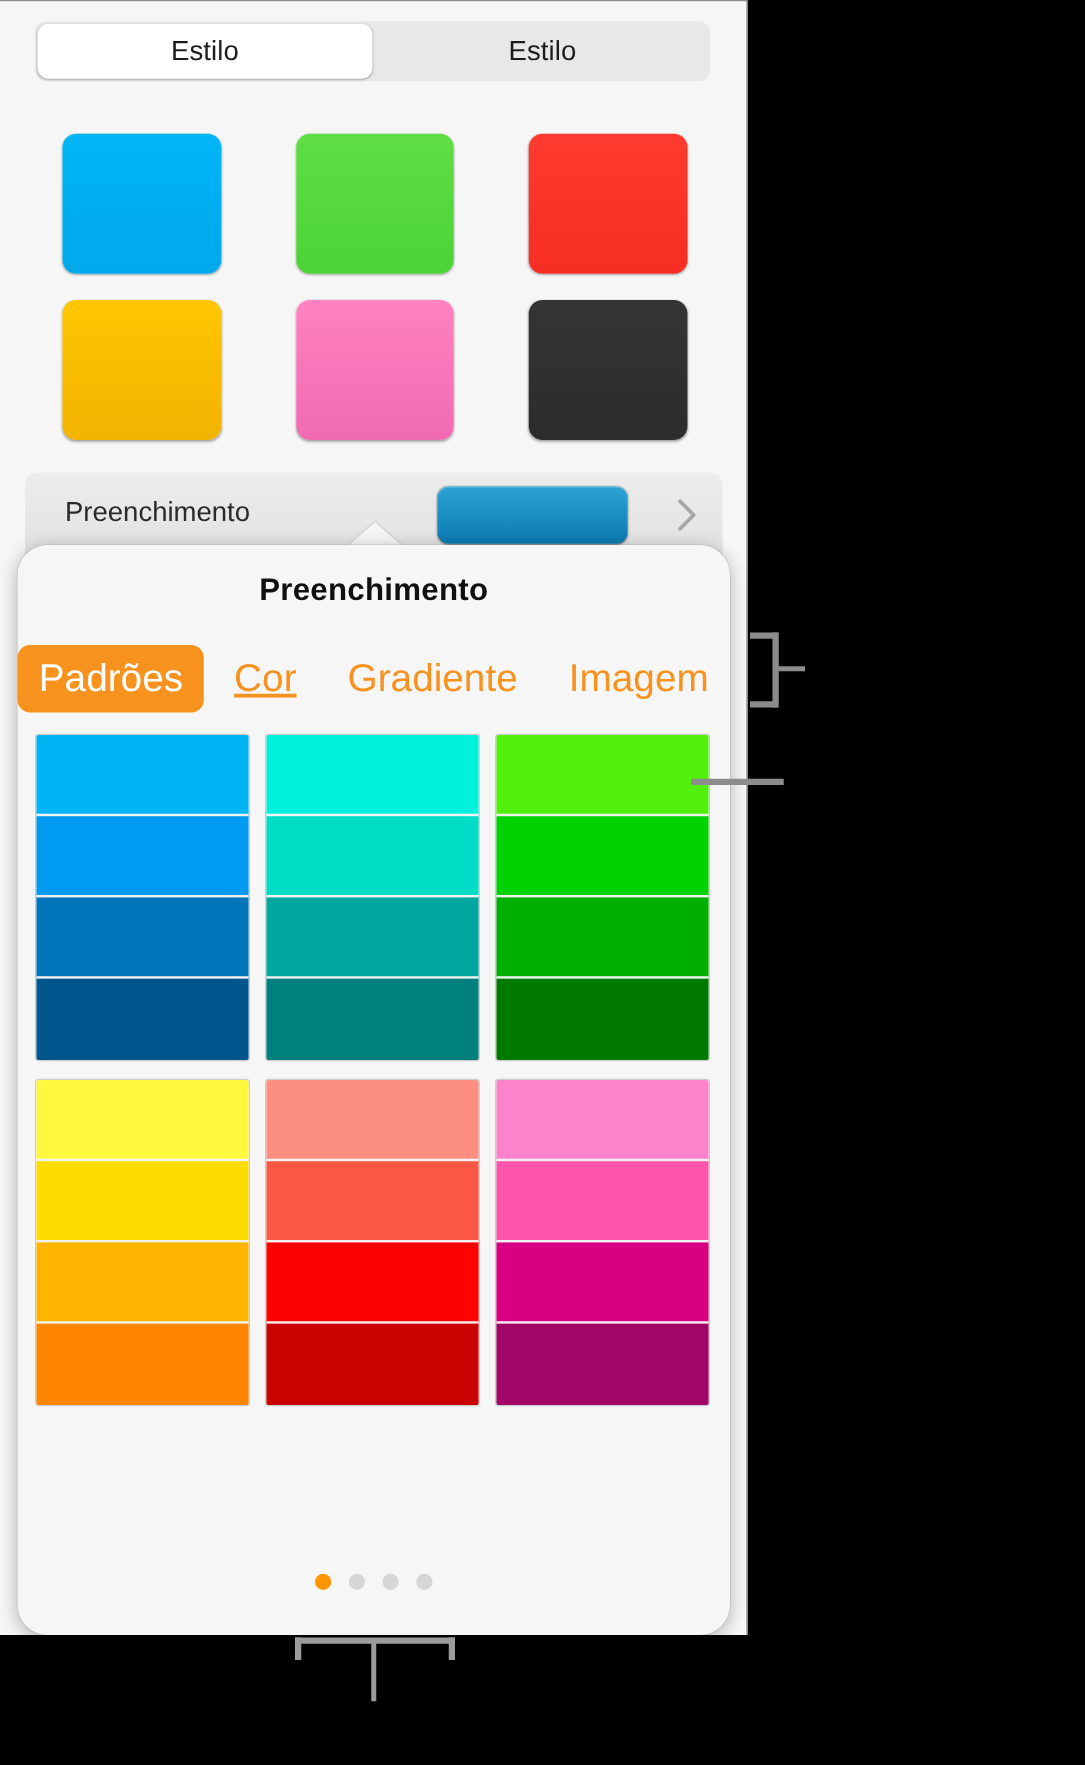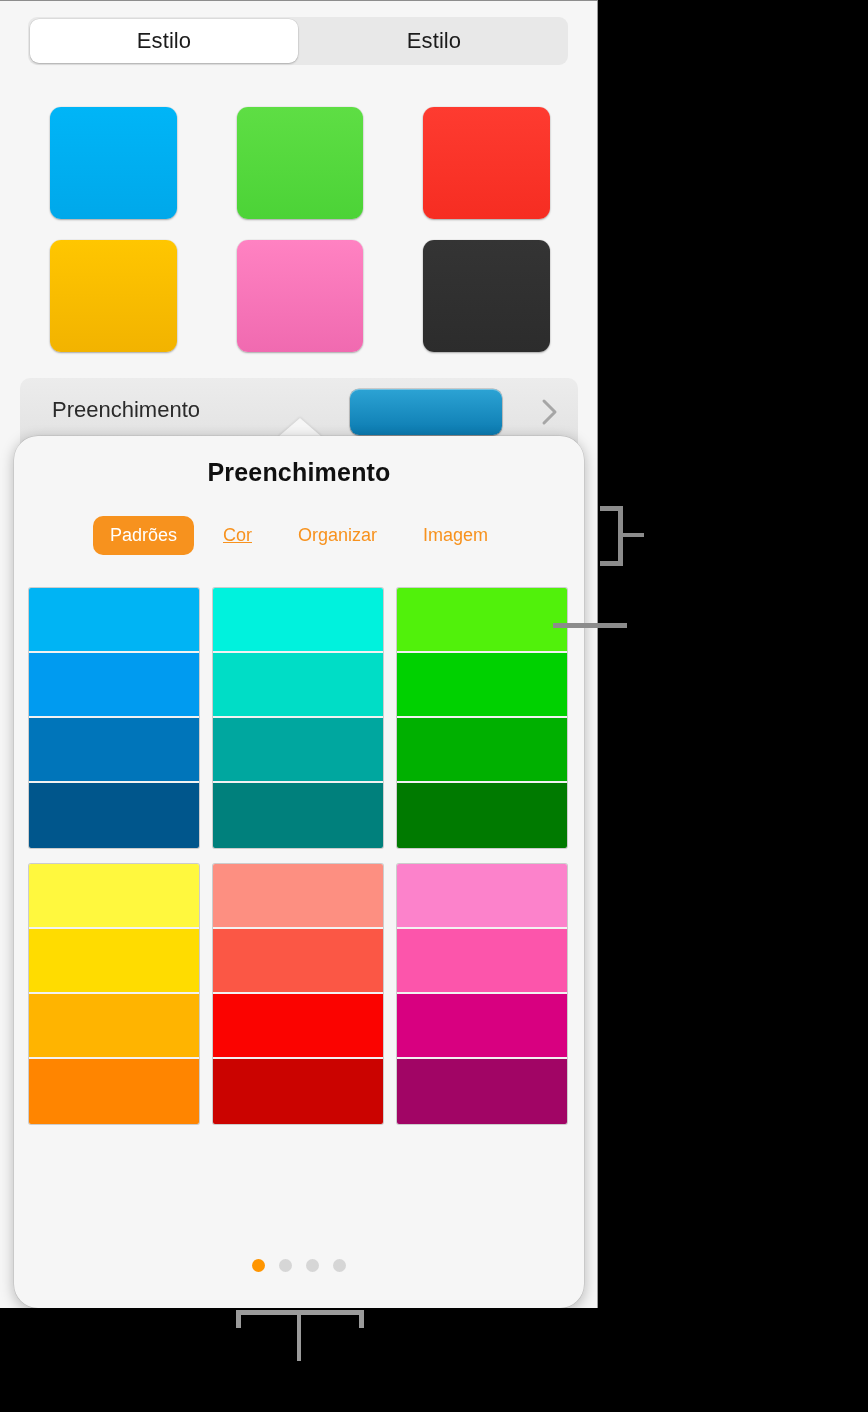--- a/index.html
+++ b/index.html
@@ -50,21 +50,21 @@
   #pop-arrow{position:absolute;left:278px;top:418px;width:0;height:0;
              border-left:22px solid transparent;border-right:22px solid transparent;
              border-bottom:19px solid #f6f6f6;
              filter:drop-shadow(0 -1px 1px rgba(0,0,0,.10));}
   #pop-title{position:absolute;left:0;top:22px;width:570px;text-align:center;
              font-size:25px;font-weight:bold;color:#101010;letter-spacing:.2px;}
 
   
   #pop-tabs{position:absolute;left:0;top:80px;width:570px;
             display:flex;align-items:center;justify-content:center;gap:0;}
-  .ptab{font-size:18px;color:#f59300;padding:9px 17px;border-radius:10px;
+  .ptab{font-size:31px;color:#f59300;padding:9px 17px;border-radius:10px;
         white-space:nowrap;cursor:default;}
   .ptab.sel{background:#f7921e;color:#ffffff;font-weight:500;}
   .ptab-gap{width:12px;}
 
   
   #swatch-area{position:absolute;left:15px;top:152px;width:540px;}
   .sw-group-row{display:flex;gap:14px;margin-bottom:16px;}
   .sw-col{width:170px;border-radius:2px;overflow:hidden;
           box-shadow:0 0 0 1px rgba(0,0,0,.17);}
   .sw-cell{height:65px;border-bottom:2px solid #f2f2f2;box-sizing:border-box;}
@@ -138,21 +138,21 @@
     <div id="pop-tabs">
       <div class="ptab sel" style="background: rgb(247, 146, 30); color: rgb(255, 255, 255);">
         <span>Padrões</span>
       </div>
       <div class="ptab-gap"></div>
       <div class="ptab" style="color: rgb(247, 146, 30); text-decoration: underline;">
         <span>Cor</span>
       </div>
       <div class="ptab-gap"></div>
       <div class="ptab" style="color: rgb(247, 146, 30);">
-        <span>Organizar</span>
+        <span>Gradiente</span>
       </div>
       <div class="ptab-gap"></div>
       <div class="ptab" style="color: rgb(247, 146, 30);">
         <span>Imagem</span>
       </div>
     </div>
 
     <div id="swatch-area">
       <div class="sw-group-row">
         <div class="sw-col" id="g0c0">

